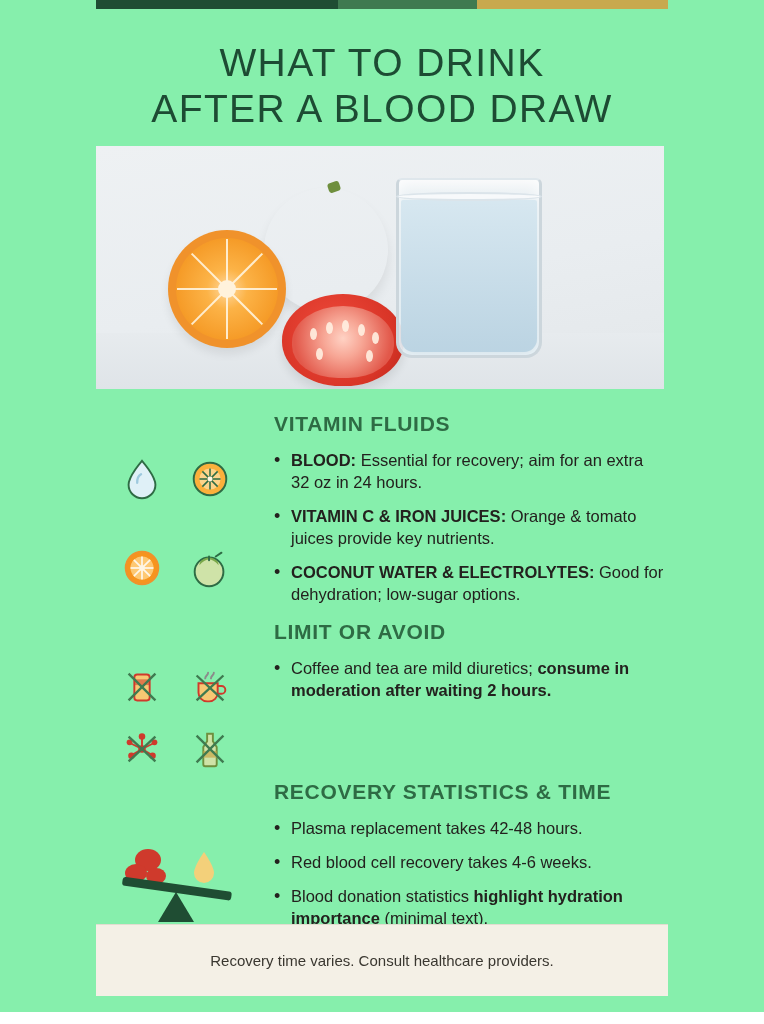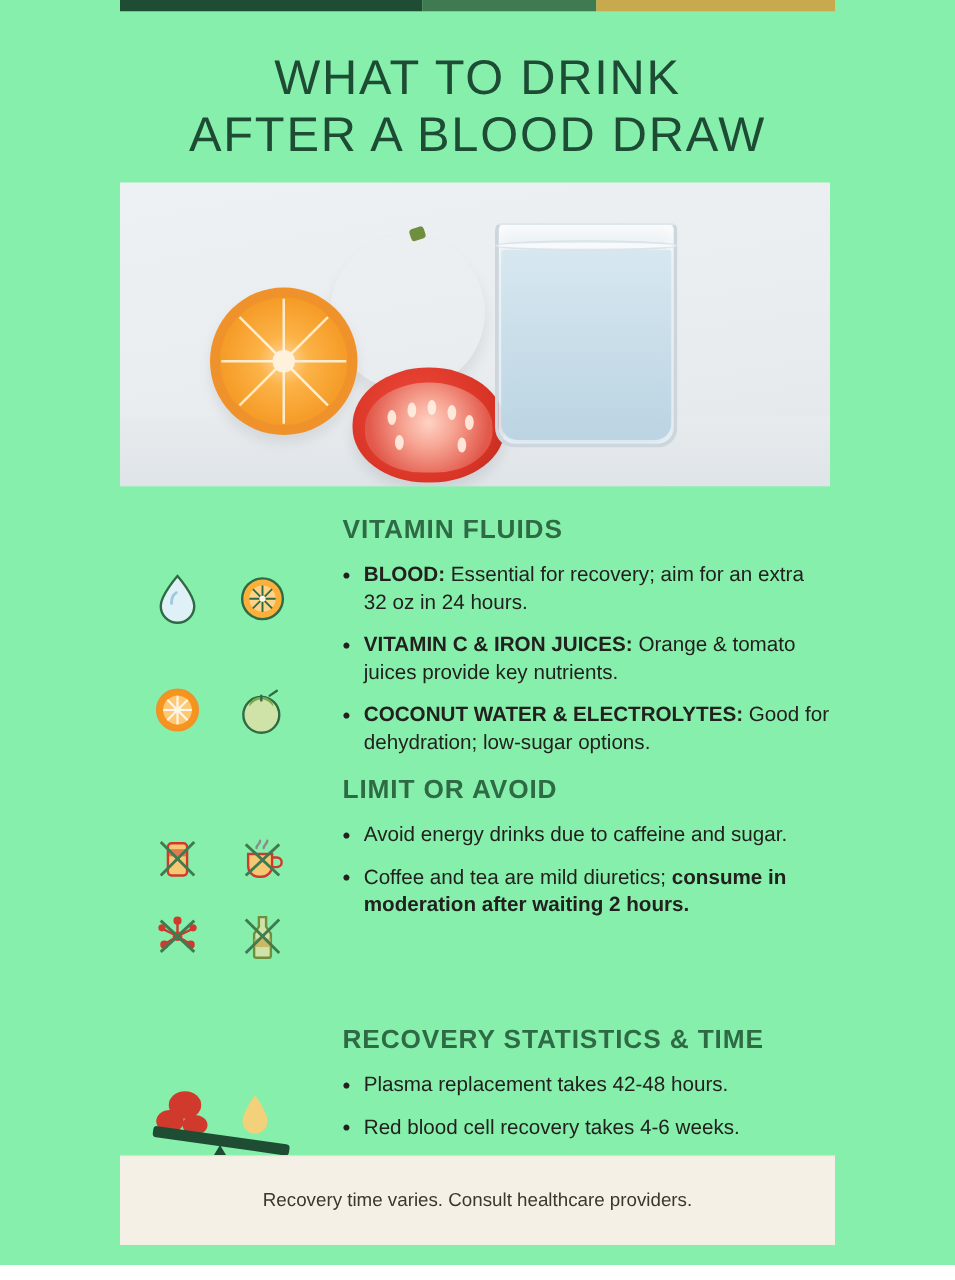--- a/index.html
+++ b/index.html
@@ -150,21 +150,21 @@
     position: absolute; left: 0; top: -1px;
     font-size: 18px; color: #23211e;
   }
   ul.points li b { font-weight: bold; }
 
   #sec-fluids { top: 412px; }
   #sec-limit  { top: 620px; }
   #sec-stats  { top: 780px; }
   #sec-fluids .sec-title, #sec-stats .sec-title { text-align: left; padding-left: 178px; }
   #sec-limit .sec-title { text-align: left; padding-left: 178px; }
-  .sec-title.centered { text-align: center; padding-left: 0; margin-top: 40px; }
+  .sec-title.centered { text-align: center; padding-left: 0; }
   .sec-gap { height: 14px; }
 
   
   .footer {
     position: absolute; left: 96px; right: 96px; bottom: 16px;
     height: 72px;
     border-top: 1px solid #e2ddd0;
     background: #f4f0e6;
     display: flex; align-items: center; justify-content: center;
     font-size: 15px; color: #3a3730;
@@ -328,21 +328,20 @@
         <span>
           <svg class="ic" viewBox="0 0 48 48">
             <path d="M21 8 h6 v8 l4 6 v18 a2 2 0 0 1 -2 2 h-10 a2 2 0 0 1 -2 -2 v-18 l4 -6 Z" fill="#cfe3a8" stroke="#6f8f3e" stroke-width="2"></path>
             <rect x="17" y="26" width="14" height="7" fill="#c8a94e" opacity=".75"></rect>
             <line x1="10" y1="10" x2="38" y2="38" stroke="#3f7a50" stroke-width="2.4"></line>
             <line x1="38" y1="10" x2="10" y2="38" stroke="#3f7a50" stroke-width="2.4"></line>
           </svg>
         </span>
       </div>
       <ul class="points">
-          <li>Avoid energy drinks due to caffeine and sugar.</li>
           <li>Coffee and tea are mild diuretics; <b>consume in moderation after waiting 2 hours.</b></li>
         </ul>
     </div>
   </div>
 
   <div class="section" id="sec-stats">
     <div class="sec-title centered">RECOVERY STATISTICS &amp; TIME</div>
     <div class="sec-gap"></div>
     <div class="sec-body">
       <div class="icons one">
@@ -355,20 +354,21 @@
             </g>
             <path d="M92 12 C92 12 82 26 82 33 a10 10 0 0 0 20 0 C102 26 92 12 92 12 Z" fill="#f3d07a"></path>
             <rect x="10" y="44" width="110" height="9" rx="3" fill="#1f4d33" transform="rotate(8 64 48)"></rect>
             <path d="M64 52 L82 82 H46 Z" fill="#1f4d33"></path>
           </svg>
         </span>
       </div>
       <ul class="points">
           <li>Plasma replacement takes 42-48 hours.</li>
           <li>Red blood cell recovery takes 4-6 weeks.</li>
+          <li>Blood donation statistics <b>highlight hydration importance</b> (minimal text).</li>
         </ul>
     </div>
   </div>
 
   <div class="footer">
     <span>Recovery time varies. Consult healthcare providers.</span>
   </div>
 
 </div>
 

